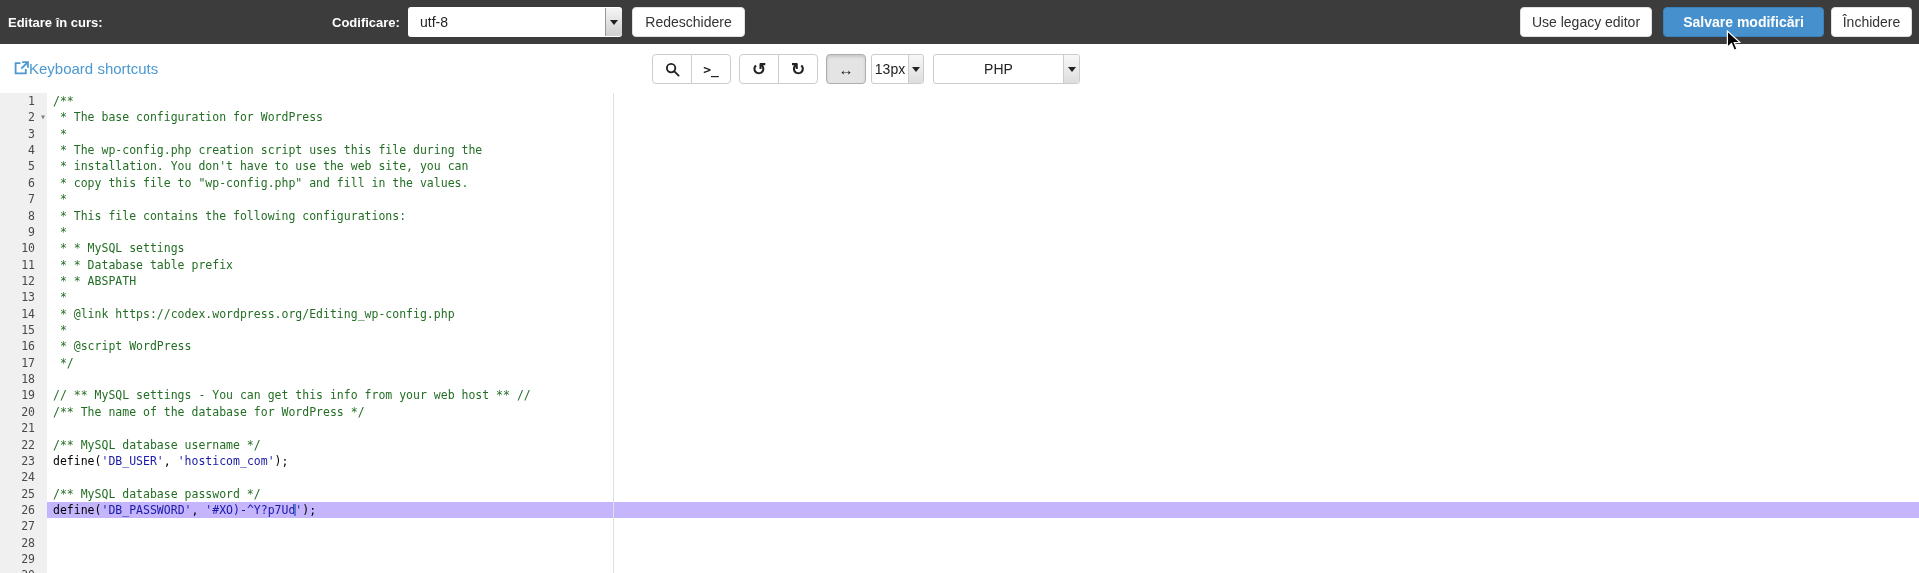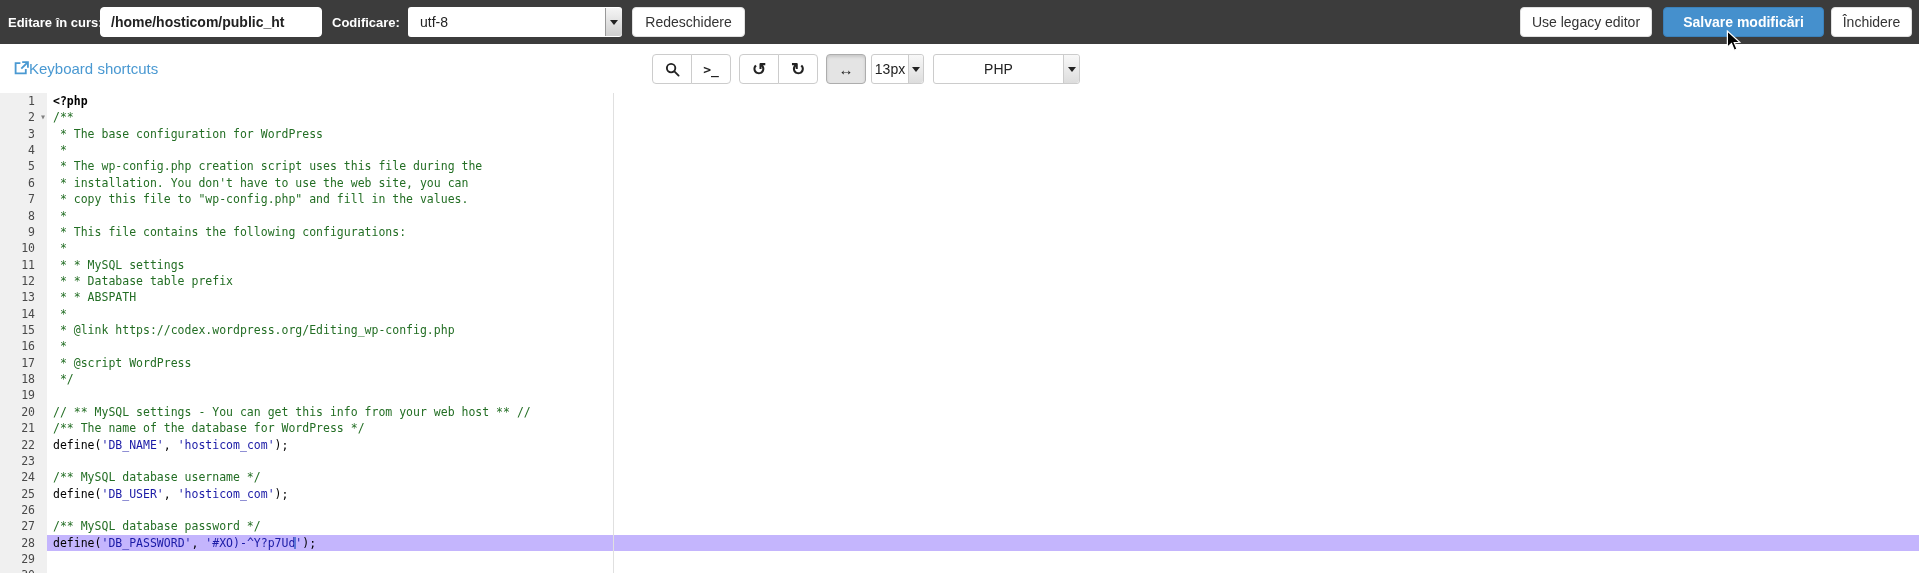--- a/index.html
+++ b/index.html
@@ -65,21 +65,20 @@
   .caret { display:inline-block; width:2px; height:12px; background:#5b76d6;
            vertical-align:-2px; margin:0 -1px; }
 
   #mouse-cursor { position:absolute; left:1726px; top:30px; z-index:50; pointer-events:none; }
 </style>
 </head>
 <body>
 
 <div id="top-bar">
   <span class="tb-label" style="left:8px">Editare în curs:</span>
-  <input class="tb-input" style="left: 100px; width: 222px;" value="/home/hosticom/public_ht">
   <span class="tb-label" style="left:332px">Codificare:</span>
   <div class="fake-select" style="left:408px;width:214px">
     <span class="sel-text">utf-8</span>
     <span class="sel-arrow-box">
         <span class="tri"></span>
       </span>
   </div>
   <button class="tb-btn" style="left:632px;width:113px">Redeschidere</button>
 
   <button class="tb-btn" style="left:1520px;width:132px">Use legacy editor</button>
@@ -163,42 +162,40 @@
       <div class="gnum">23</div>
       <div class="gnum">24</div>
       <div class="gnum">25</div>
       <div class="gnum">26</div>
       <div class="gnum">27</div>
       <div class="gnum">28</div>
       <div class="gnum">29</div>
       <div class="gnum">30</div>
     </div>
   <div id="code-lines">
-      <div class="cline"><span class="phptag">&lt;?php</span></div>
       <div class="cline"><span class="comment">/**</span></div>
       <div class="cline"><span class="comment"> * The base configuration for WordPress</span></div>
       <div class="cline"><span class="comment"> *</span></div>
       <div class="cline"><span class="comment"> * The wp-config.php creation script uses this file during the</span></div>
       <div class="cline"><span class="comment"> * installation. You don't have to use the web site, you can</span></div>
       <div class="cline"><span class="comment"> * copy this file to "wp-config.php" and fill in the values.</span></div>
       <div class="cline"><span class="comment"> *</span></div>
       <div class="cline"><span class="comment"> * This file contains the following configurations:</span></div>
       <div class="cline"><span class="comment"> *</span></div>
       <div class="cline"><span class="comment"> * * MySQL settings</span></div>
       <div class="cline"><span class="comment"> * * Database table prefix</span></div>
       <div class="cline"><span class="comment"> * * ABSPATH</span></div>
       <div class="cline"><span class="comment"> *</span></div>
       <div class="cline"><span class="comment"> * @link https://codex.wordpress.org/Editing_wp-config.php</span></div>
       <div class="cline"><span class="comment"> *</span></div>
       <div class="cline"><span class="comment"> * @script WordPress</span></div>
       <div class="cline"><span class="comment"> */</span></div>
       <div class="cline"></div>
       <div class="cline"><span class="comment">// ** MySQL settings - You can get this info from your web host ** //</span></div>
       <div class="cline"><span class="comment">/** The name of the database for WordPress */</span></div>
-      <div class="cline"><span class="plain">define(</span><span class="string">'DB_NAME'</span><span class="plain">, </span><span class="string">'hosticom_com'</span><span class="plain">);</span></div>
       <div class="cline"></div>
       <div class="cline"><span class="comment">/** MySQL database username */</span></div>
       <div class="cline"><span class="plain">define(</span><span class="string">'DB_USER'</span><span class="plain">, </span><span class="string">'hosticom_com'</span><span class="plain">);</span></div>
       <div class="cline"></div>
       <div class="cline"><span class="comment">/** MySQL database password */</span></div>
       <div class="cline active"><span class="plain">define(</span><span class="string">'DB_PASSWORD'</span><span class="plain">, </span><span class="string">'#XO)-^Y?p7Ud</span><span class="caret"></span><span class="string">'</span><span class="plain">);</span></div>
       <div class="cline"></div>
     </div>
   <div id="print-margin"></div>
 </div>

